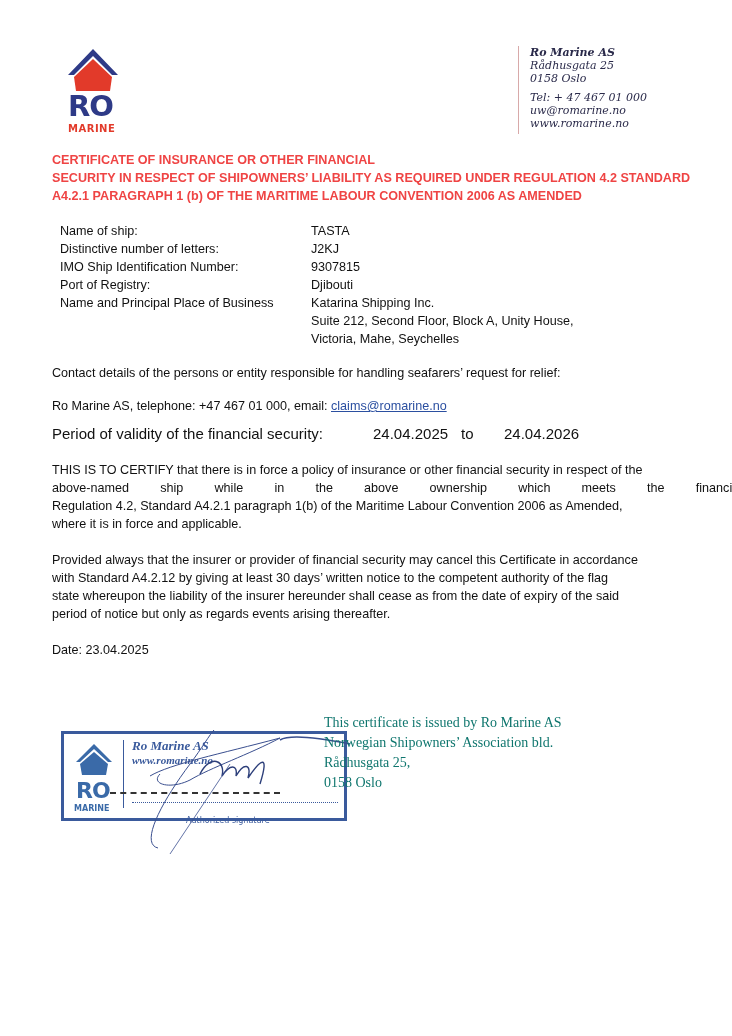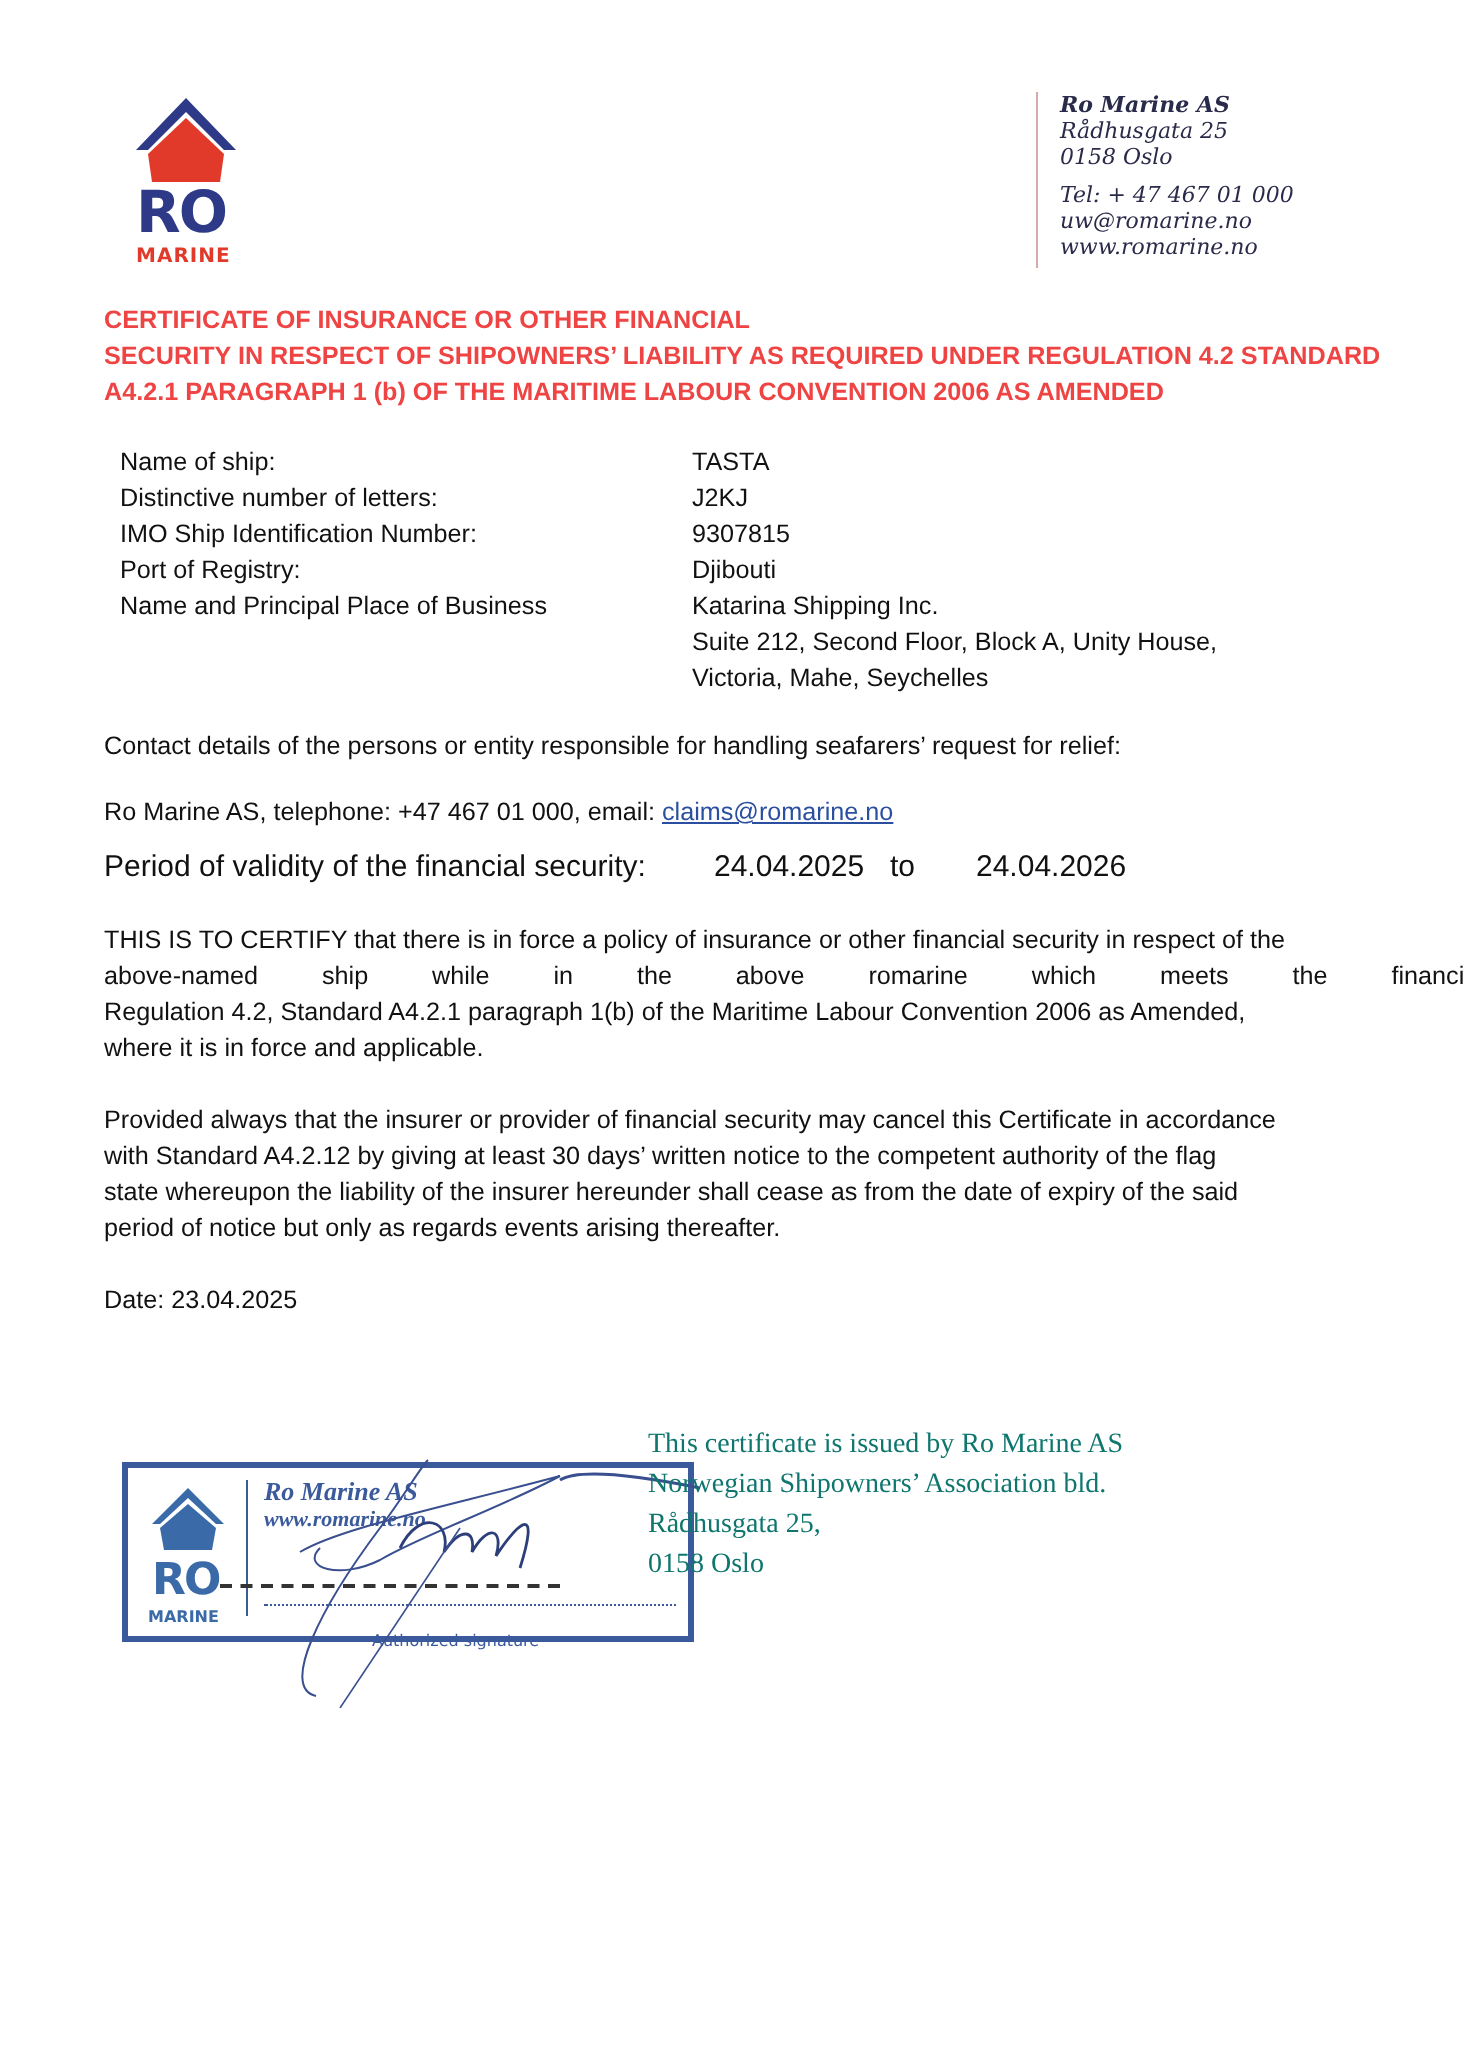--- a/index.html
+++ b/index.html
@@ -18,21 +18,21 @@
     .contact { left: 518px; top: 46px; border-left: 1px solid #d8a9a9; padding-left: 11px; height: 88px;
                font-family: "DejaVu Serif", serif; font-style: italic; font-size: 11px; line-height: 13px; color: #2a2a4a; }
     .contact .b { font-weight: bold; }
     .contact .gap { height: 6px; }
 
     
     .title { left: 52px; top: 151px; width: 680px; font-weight: bold; font-size: 12.6px; line-height: 18px; color: #ef4444; }
 
     
     .details { left: 60px; top: 222px; font-size: 12.6px; line-height: 18px; }
-    .drow { display: flex; gap: 35px; }
+    .drow { display: flex; }
     .dlabel { width: 251px; }
     .dval { }
 
     .para { left: 52px; width: 680px; font-size: 12.6px; line-height: 18px; }
     .link { color: #2b4fa0; text-decoration: underline; }
 
     .period { left: 52px; top: 425px; font-size: 15px; line-height: 18px; display: flex; }
 
     
     .stamp { left: 61px; top: 731px; width: 280px; height: 84px; border: 3px solid #3a5a9c; background: #fff; }
@@ -110,35 +110,35 @@
   </div>
 </div>
 
 <div class="abs para" style="top:364px;">Contact details of the persons or entity responsible for handling seafarers’ request for relief:</div>
 <div class="abs para" style="top:397px;">
   <span>Ro Marine AS, telephone: +47 467 01 000, email: </span><span class="link">claims@romarine.no</span>
 </div>
 
 <div class="abs period">
   <span style="width:305px;">Period of validity of the financial security:</span>
-  <span style="width:88px;">24.04.2025</span>
+  <span style="width:88px;margin-left:16px;">24.04.2025</span>
   <span style="width:43px;">to</span>
   <span>24.04.2026</span>
 </div>
 
 <div class="abs para" style="top:461px;">
   <div>THIS IS TO CERTIFY that there is in force a policy of insurance or other financial security in respect of the</div>
   <div style="display:flex; justify-content:space-between; width:690px;" id="justline">
       <span>above-named</span>
       <span>ship</span>
       <span>while</span>
       <span>in</span>
       <span>the</span>
       <span>above</span>
-      <span>romarine</span>
+      <span>ownership</span>
       <span>which</span>
       <span>meets</span>
       <span>the</span>
       <span>financial</span>
     </div>
   <div>Regulation 4.2, Standard A4.2.1 paragraph 1(b) of the Maritime Labour Convention 2006 as Amended,</div>
   <div>where it is in force and applicable.</div>
 </div>
 
 <div class="abs para" style="top:551px;">

